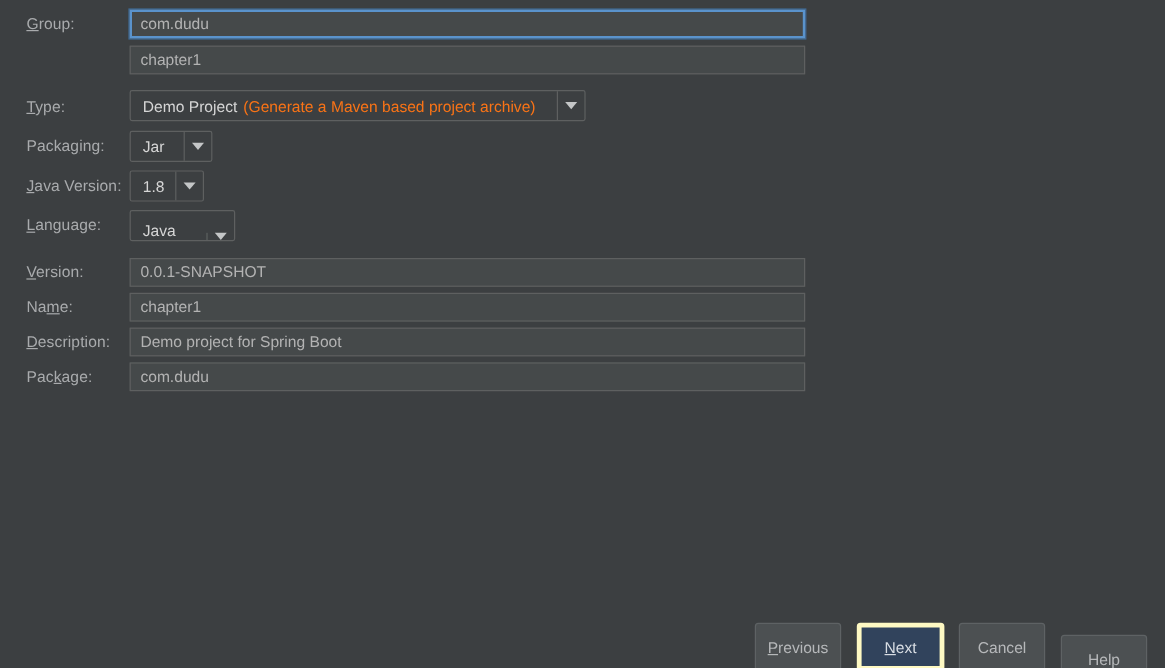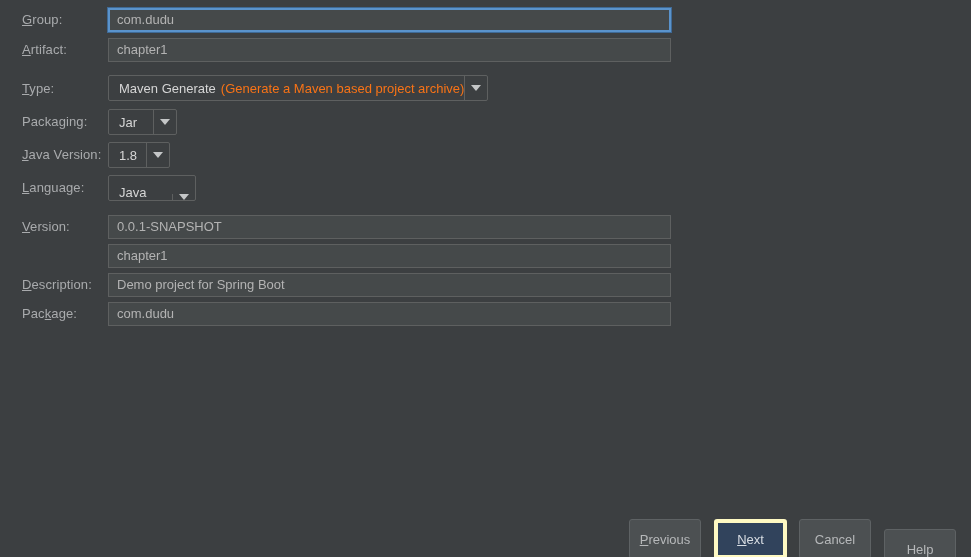--- a/index.html
+++ b/index.html
@@ -132,31 +132,28 @@
 </head>
 <body>
 
 <div class="dialog">
 
   <div class="lbl" style="top:7px;">
     <u>G</u>roup:
   </div>
   <div class="field focused wide" style="top:8px;">com.dudu</div>
 
-  <div class="lbl" style="top:37px;">
-    <u>A</u>rtifact:
-  </div>
   <div class="field wide" style="top:38px;">chapter1</div>
 
   <div class="lbl" style="top:76px;">
     <u>T</u>ype:
   </div>
   <div class="combo" style="top:75px; width:380px;">
     <div class="ctext">
-      <span>Maven Generate</span>
+      <span>Demo Project</span>
       <span class="dim">(Generate a Maven based project archive)</span>
     </div>
     <div class="arrowbox">
       <span class="arrow-glyph"></span>
     </div>
   </div>
 
   <div class="lbl" style="top:109px;">
     Packa<u>g</u>ing:
   </div>
@@ -191,20 +188,23 @@
     <div class="arrowbox">
       <span class="arrow-glyph"></span>
     </div>
   </div>
 
   <div class="lbl" style="top:214px;">
     <u>V</u>ersion:
   </div>
   <div class="field wide" style="top:215px;">0.0.1-SNAPSHOT</div>
 
+  <div class="lbl" style="top:243px;">
+    Na<u>m</u>e:
+  </div>
   <div class="field wide" style="top:244px;">chapter1</div>
 
   <div class="lbl" style="top:272px;">
     <u>D</u>escription:
   </div>
   <div class="field wide" style="top:273px;">Demo project for Spring Boot</div>
 
   <div class="lbl" style="top:301px;">
     Pac<u>k</u>age:
   </div>

